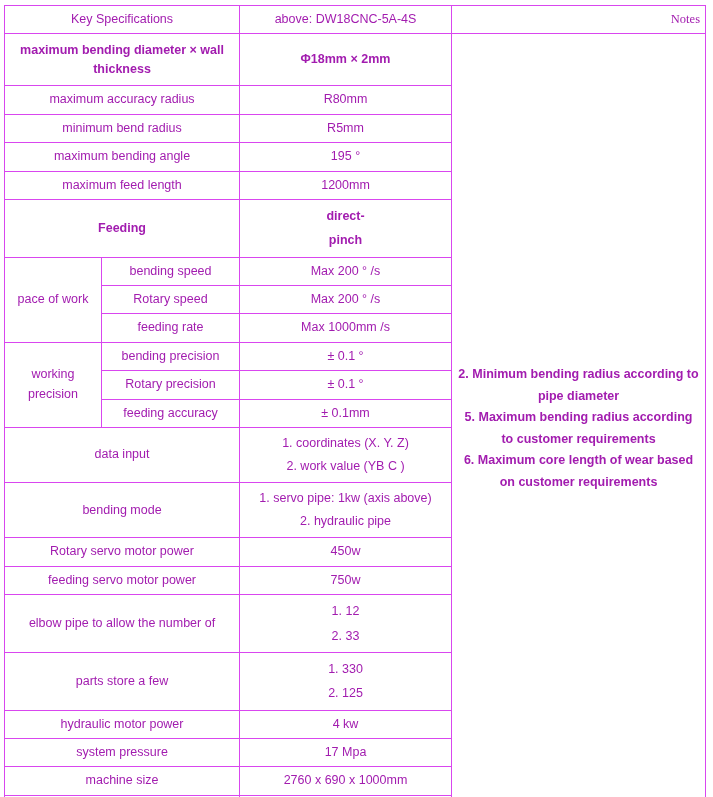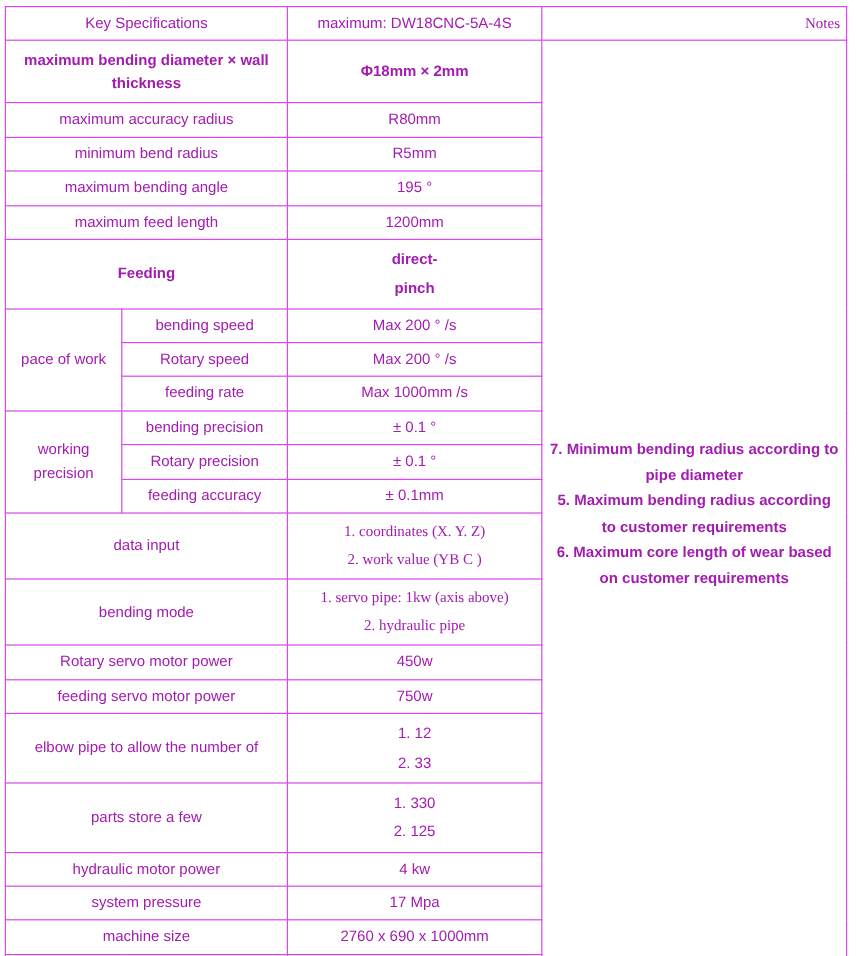--- a/index.html
+++ b/index.html
@@ -62,21 +62,20 @@
   }
 
   
   td.value-list {
     text-align: left;
     padding-left: 6px;
     line-height: 1.85;
   }
   td.value-list span {
     display: block;
-    font-family: Liberation Serif, serif;
   }
 
   
   td.value-stack {
     line-height: 1.95;
   }
   td.value-stack span {
     display: block;
   }
 
@@ -109,29 +108,29 @@
     <colgroup>
       <col class="c-spec">
       <col class="c-sub">
       <col class="c-value">
       <col class="c-notes">
     </colgroup>
     <tbody>
 
       <tr class="h-hdr">
         <td class="hdr" colspan="2">Key Specifications</td>
-        <td class="hdr">maximum: DW18CNC-5A-4S</td>
+        <td class="hdr">above: DW18CNC-5A-4S</td>
         <td class="hdr notes-hdr">Notes</td>
       </tr>
 
       <tr class="h-tall">
         <td class="group-label" colspan="2">maximum bending diameter × wall thickness</td>
         <td>Φ18mm × 2mm</td>
         <td class="notes" rowspan="22">
-          <span class="note-line">7. Minimum bending radius according to pipe diameter</span>
+          <span class="note-line">2. Minimum bending radius according to pipe diameter</span>
           <span class="note-line">5. Maximum bending radius according to customer requirements</span>
           <span class="note-line">6. Maximum core length of wear based on customer requirements</span>
         </td>
       </tr>
 
       <tr class="h-std">
         <td colspan="2">maximum accuracy radius</td>
         <td>R80mm</td>
       </tr>
 

